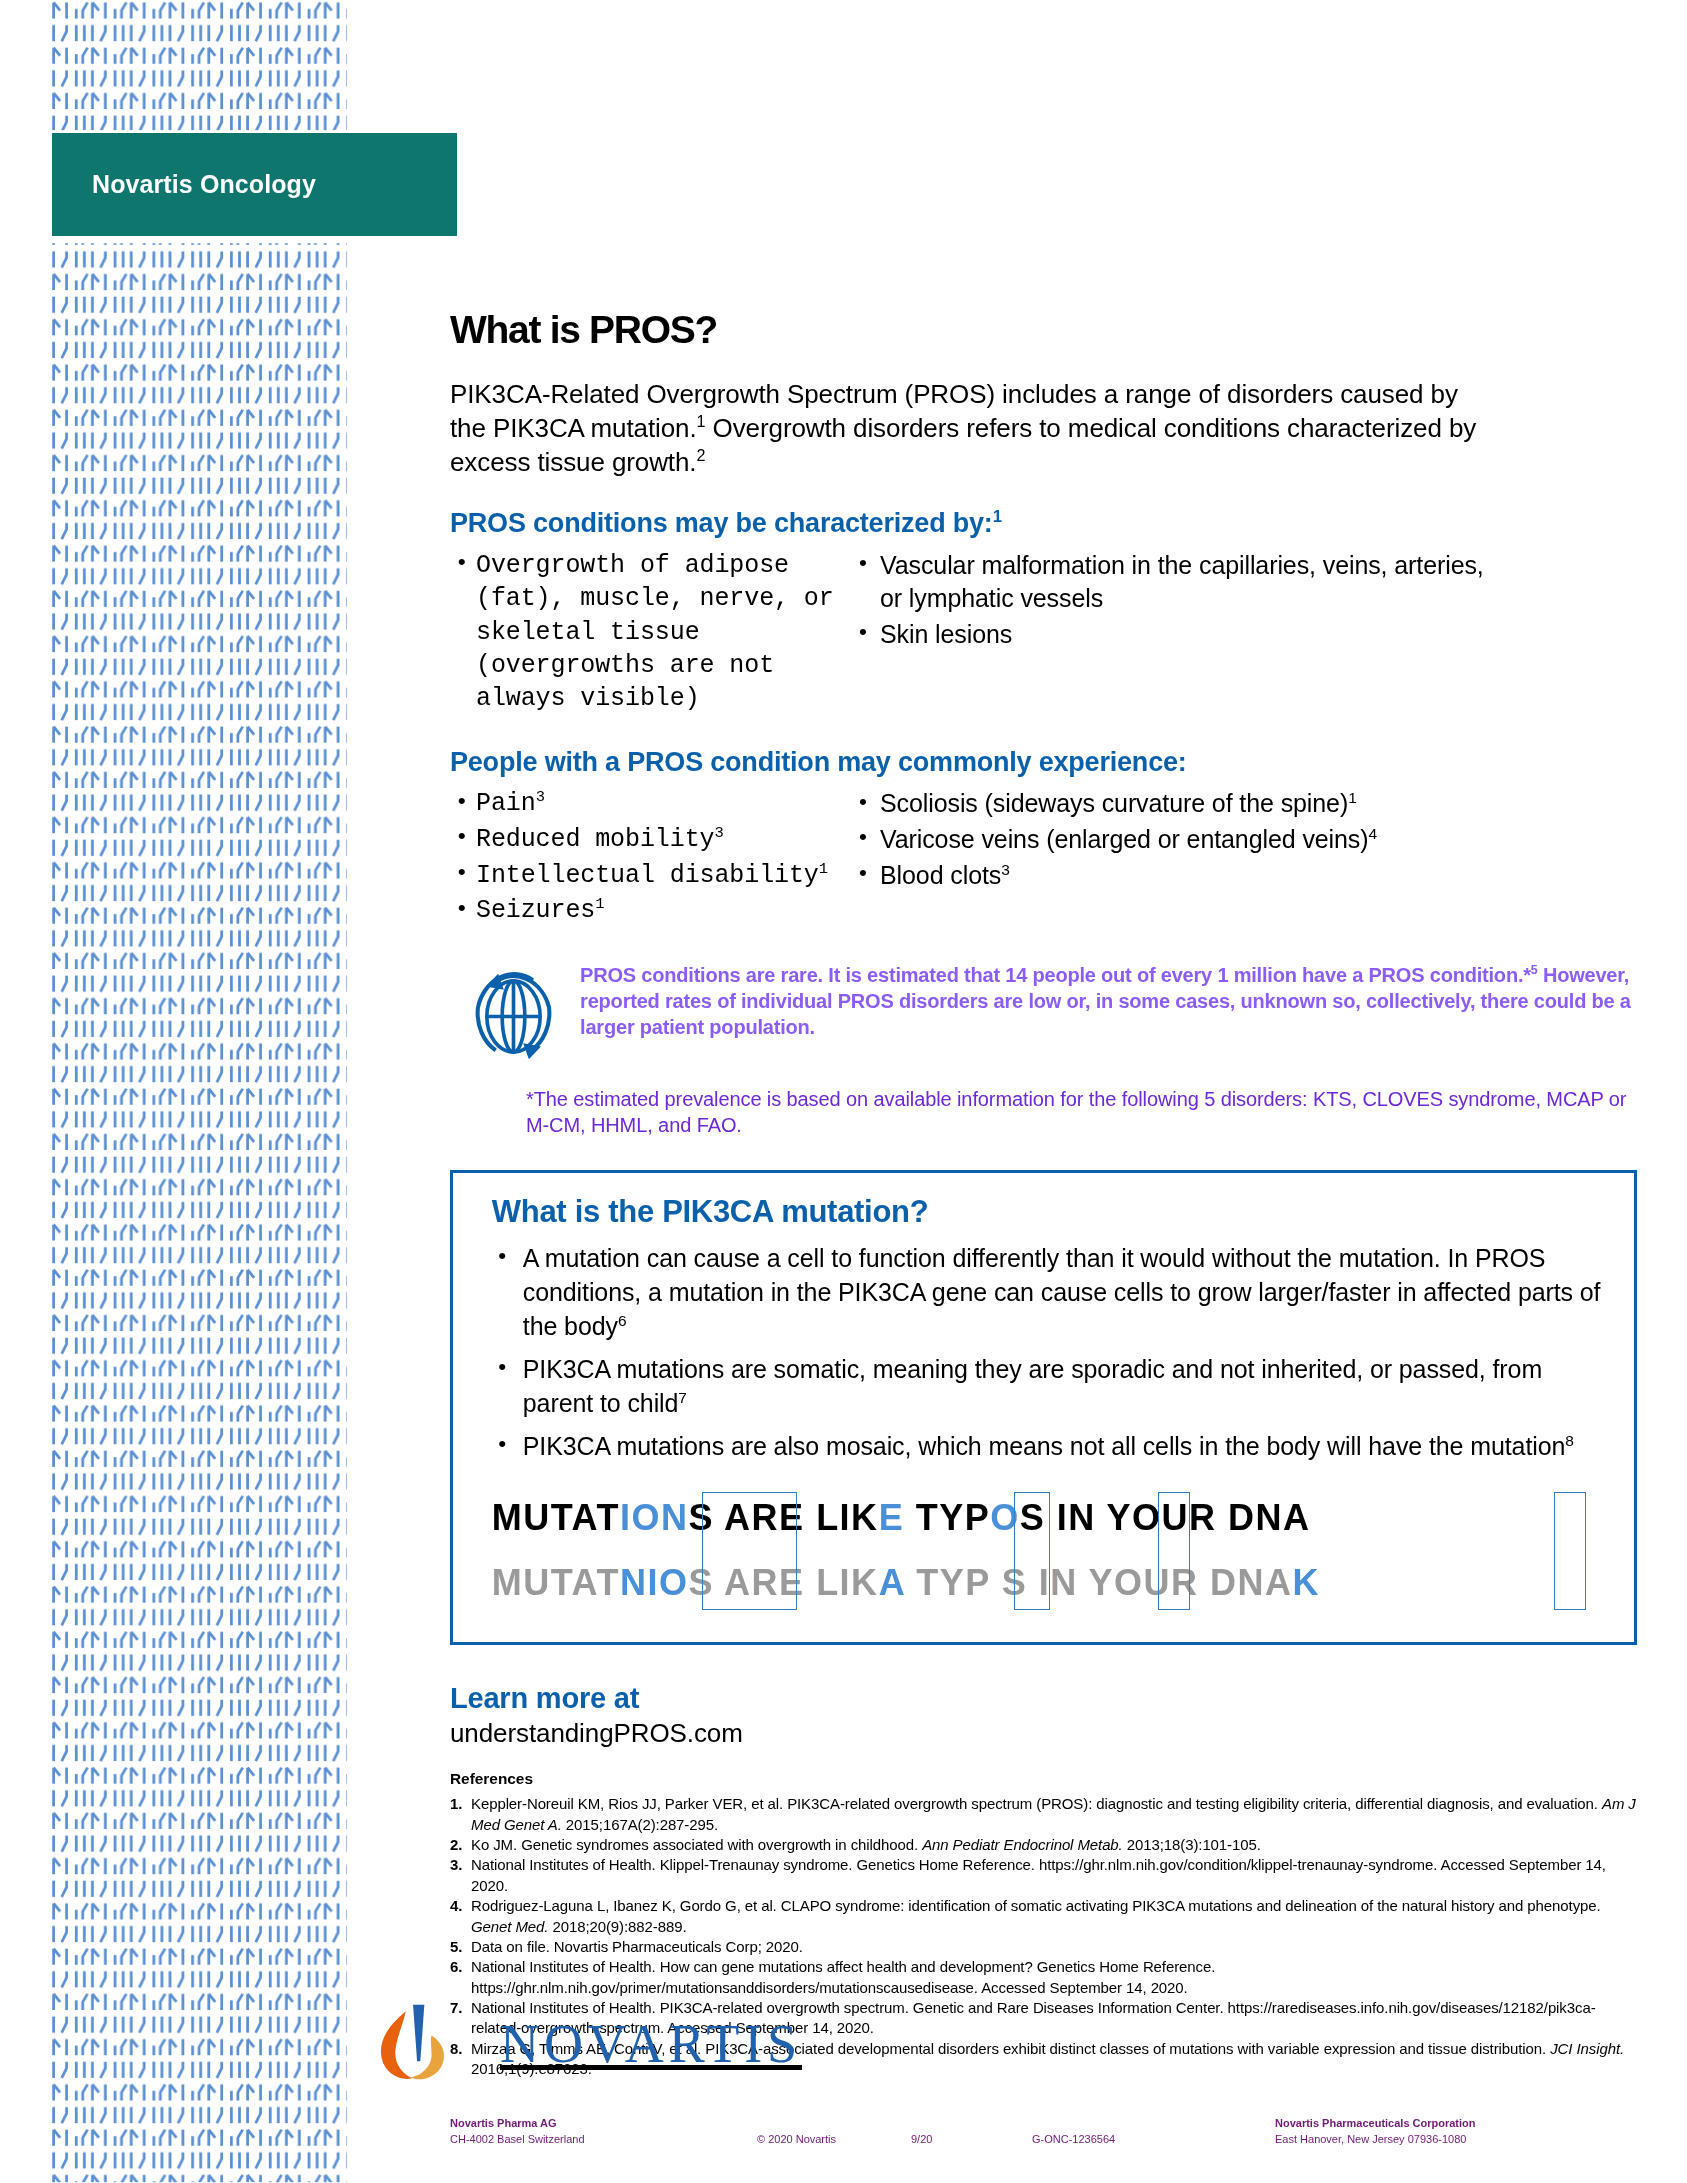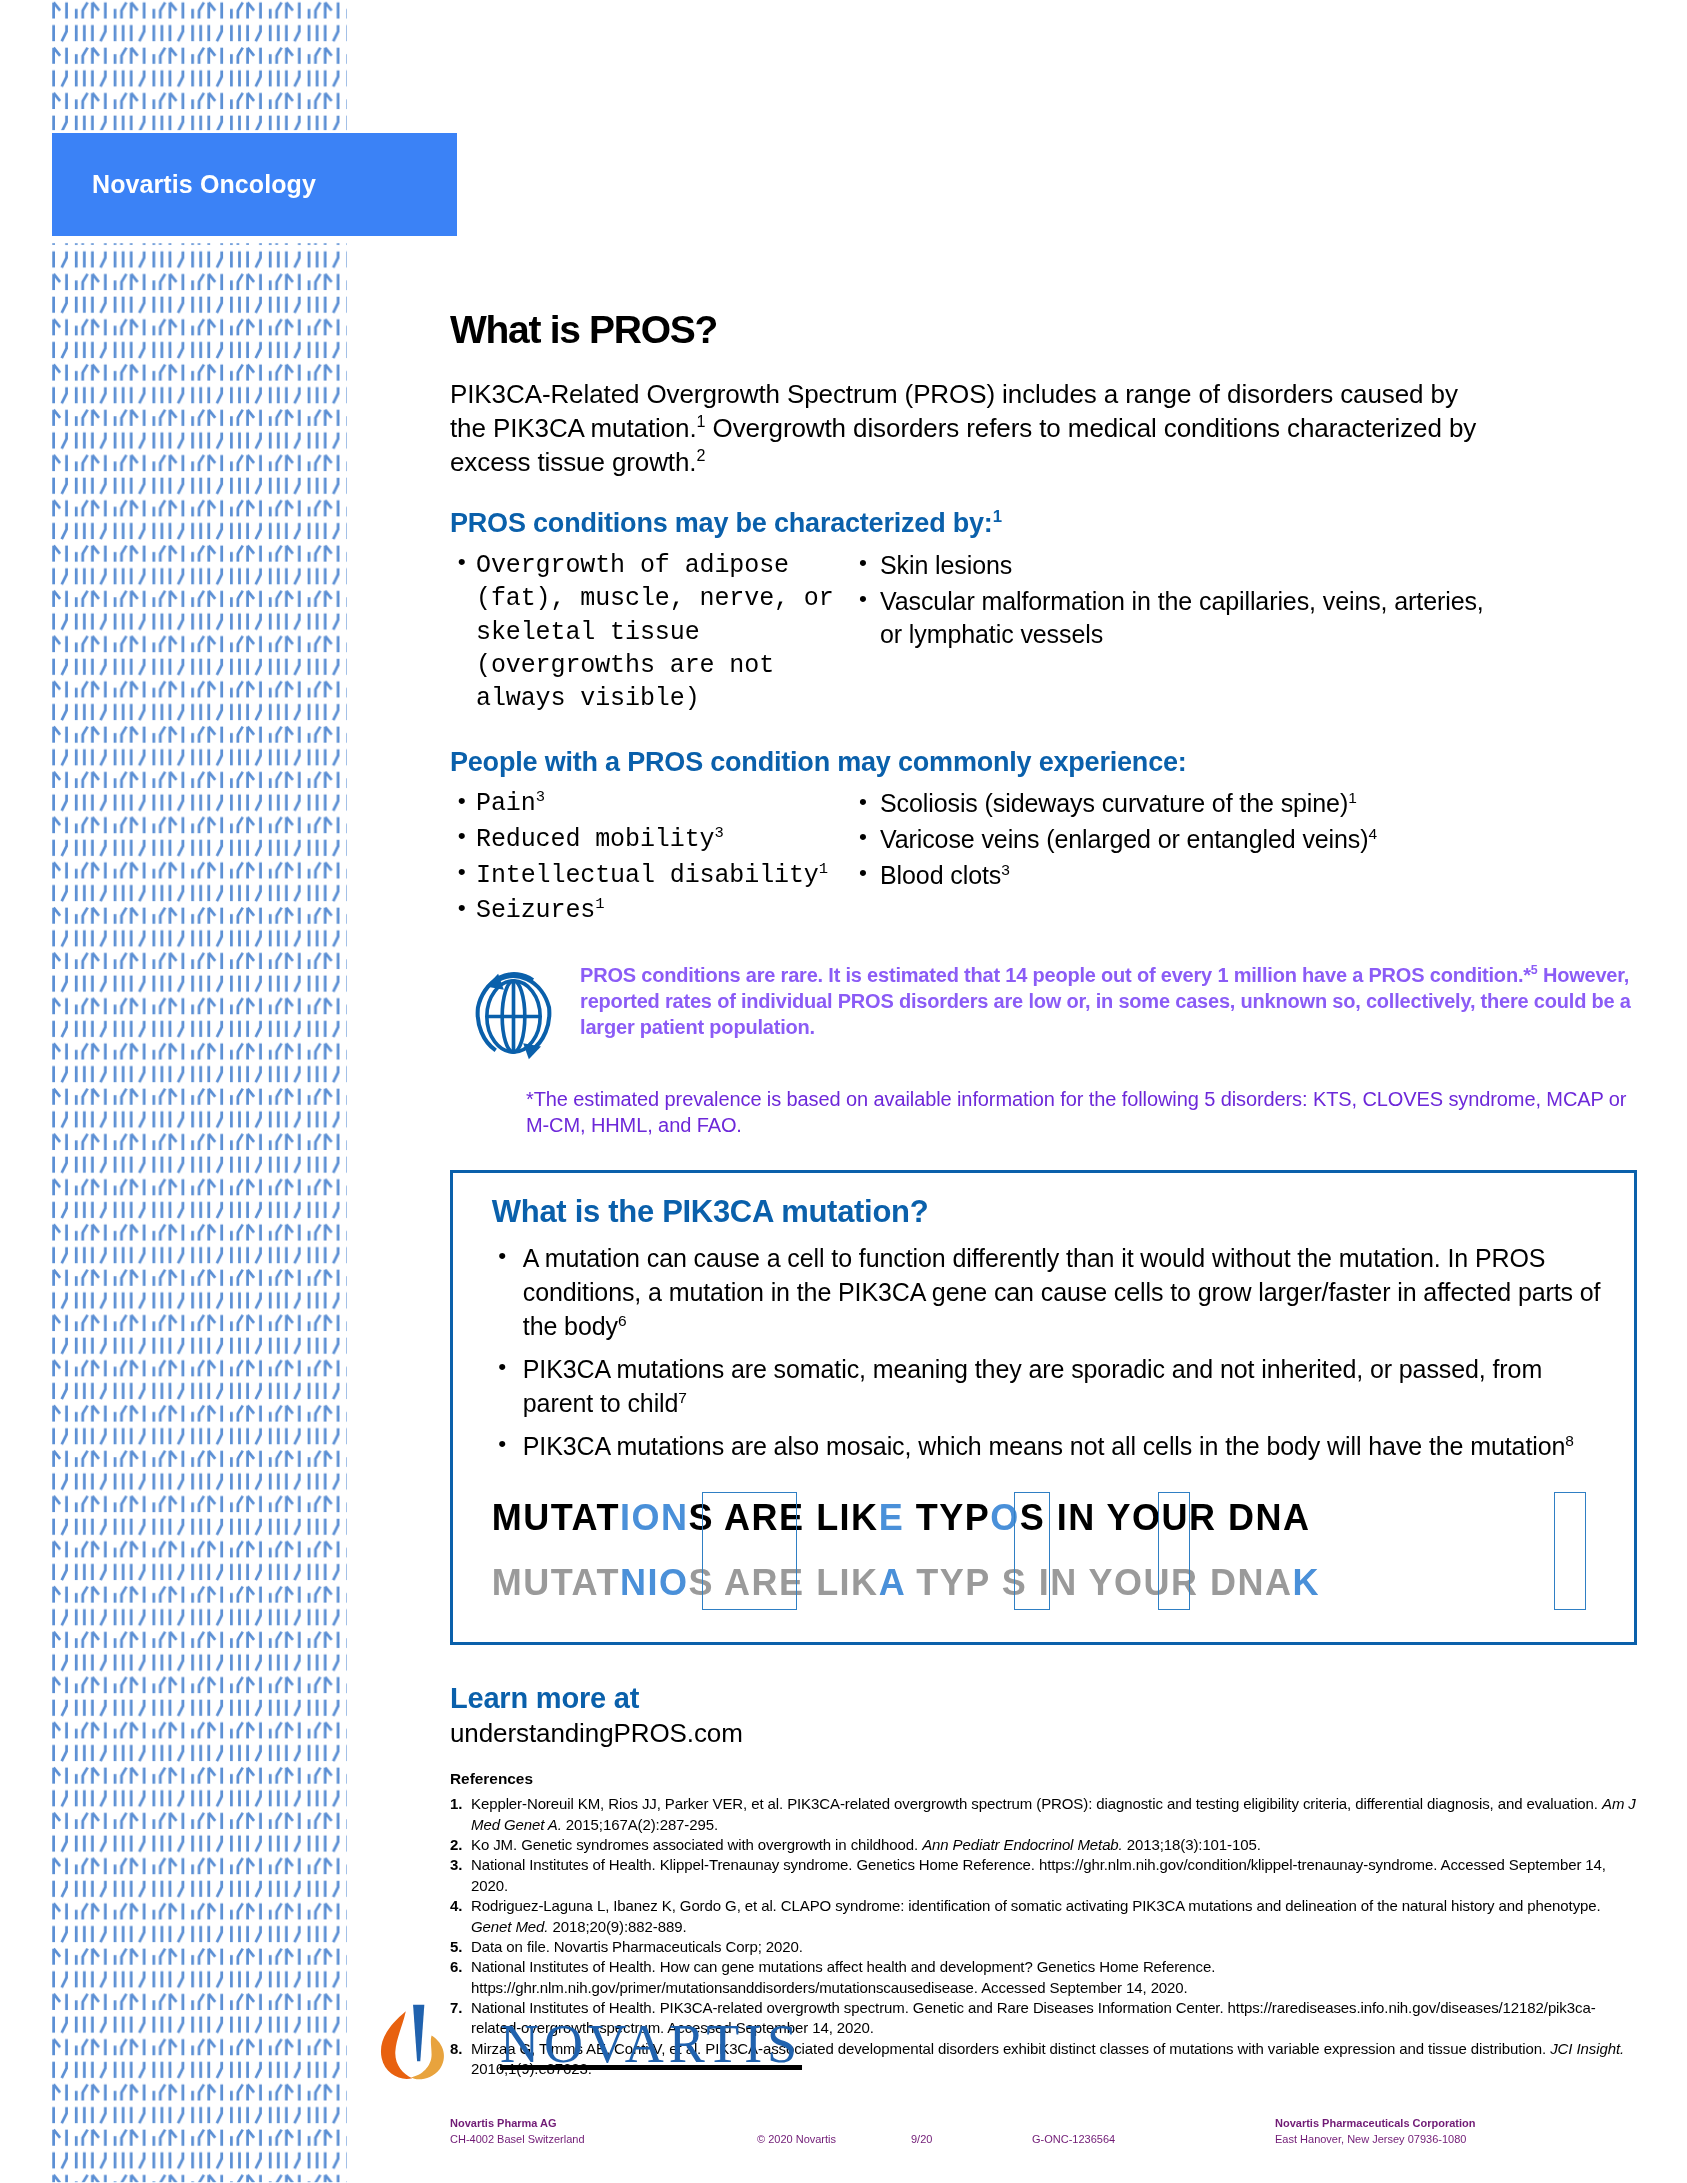--- a/index.html
+++ b/index.html
@@ -29,21 +29,21 @@
   }
   .pattern-strip svg { display: block; }
 
   
   .header-block {
     position: absolute;
     left: 52px;
     top: 133px;
     width: 405px;
     height: 103px;
-    background: #3b82f6;
+    background: #0f766e;
     display: flex;
     align-items: center;
   }
   .header-block .brand {
     color: #ffffff;
     font-size: 25px;
     font-weight: bold;
     letter-spacing: 0.1px;
     padding-left: 40px;
   }
@@ -310,22 +310,22 @@
     <h2 class="section-heading"><span>PROS conditions may be characterized by:</span><sup>1</sup></h2>
 
     <div class="two-col">
       <div class="col-left">
         <ul class="bullets">
           <li>Overgrowth of adipose (fat), muscle, nerve, or skeletal tissue (overgrowths are not always visible)</li>
         </ul>
       </div>
       <div class="col-right">
         <ul class="bullets">
+          <li>Vascular malformation in the capillaries, veins, arteries, or lymphatic vessels</li>
           <li>Skin lesions</li>
-          <li>Vascular malformation in the capillaries, veins, arteries, or lymphatic vessels</li>
         </ul>
       </div>
     </div>
 
     <h2 class="section-heading">People with a PROS condition may commonly experience:</h2>
 
     <div class="two-col">
       <div class="col-left">
         <ul class="bullets">
           <li><span>Pain</span><sup>3</sup></li>

